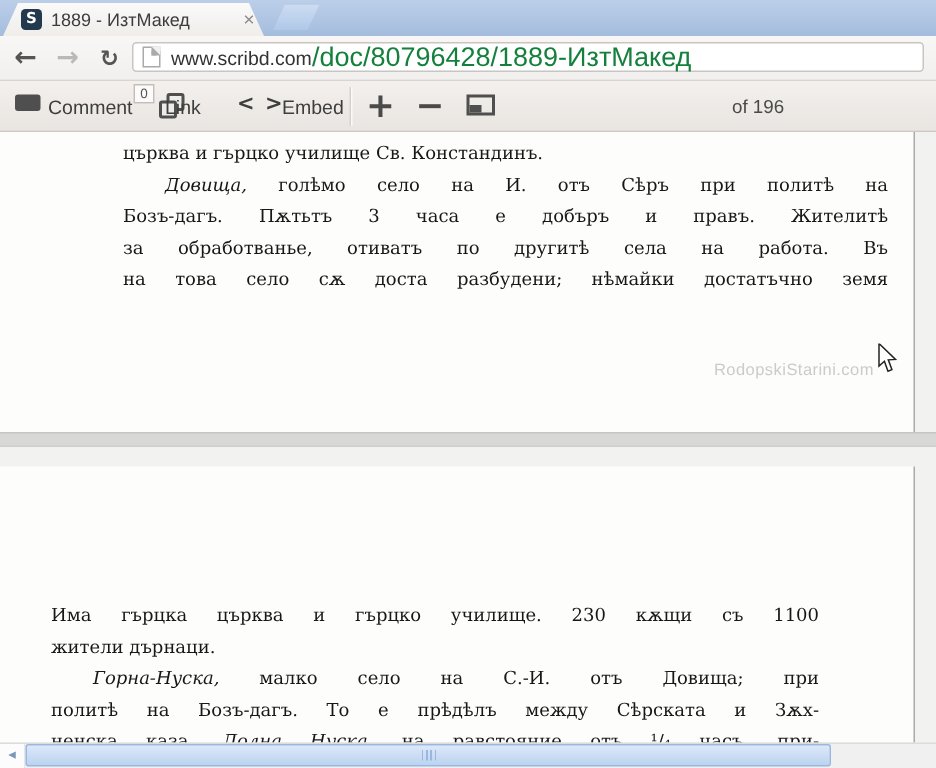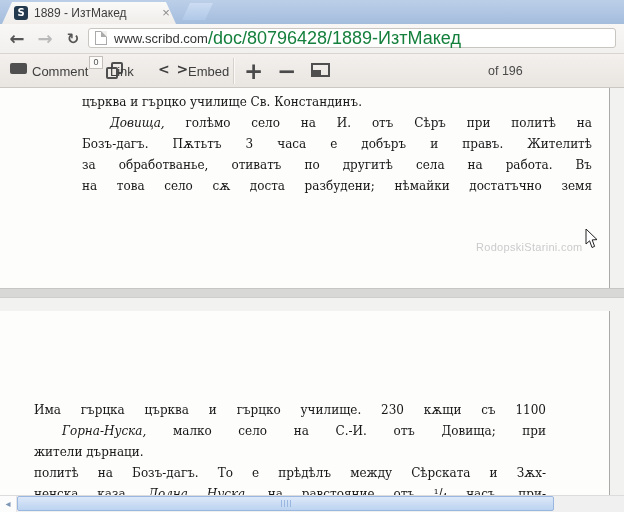--- a/index.html
+++ b/index.html
@@ -145,22 +145,22 @@
           <div class="tline just"><span>Бозъ-дагъ. Пѫтьтъ 3 часа е добъръ и правъ. Жителитѣ</span></div>
           <div class="tline just"><span>за обработванье, отиватъ по другитѣ села на работа. Въ</span></div>
           <div class="tline just"><span>на това село сѫ доста разбудени; нѣмайки достатъчно земя</span></div>
         </div>
       <div class="watermark">RodopskiStarini.com</div>
     </div>
     <div class="pagegap"></div>
     <div class="page page2">
       <div class="textblock p2text" id="page2-text">
           <div class="tline just"><span>Има гърцка църква и гърцко училище. 230 кѫщи съ 1100</span></div>
+          <div class="tline"><span>жители дърнаци.</span></div>
           <div class="tline just ind"><i>Горна-Нуска,</i><span> малко село на С.-И. отъ Довища; при</span></div>
-          <div class="tline"><span>жители дърнаци.</span></div>
           <div class="tline just"><span>политѣ на Бозъ-дагъ. То е прѣдѣлъ между Сѣрската и Зѫх-</span></div>
           <div class="tline just"><span>ненска каза. </span><i>Долна Нуска,</i><span> на равстояние отъ ¹/₄ часъ, при-</span></div>
           <div class="tline just"><span>надлежи на Зѫхненската каза. Земя плодородна; изкарва</span></div>
         </div>
     </div>
     <svg class="cursor" viewBox="0 0 14 20">
       <path d="M1,0 L1,15 L4.6,11.8 L7,18.5 L9.6,17.4 L7.2,10.9 L12,10.6 Z" fill="#ffffff" stroke="#222" stroke-width="1"></path>
     </svg>
   </div>
 

